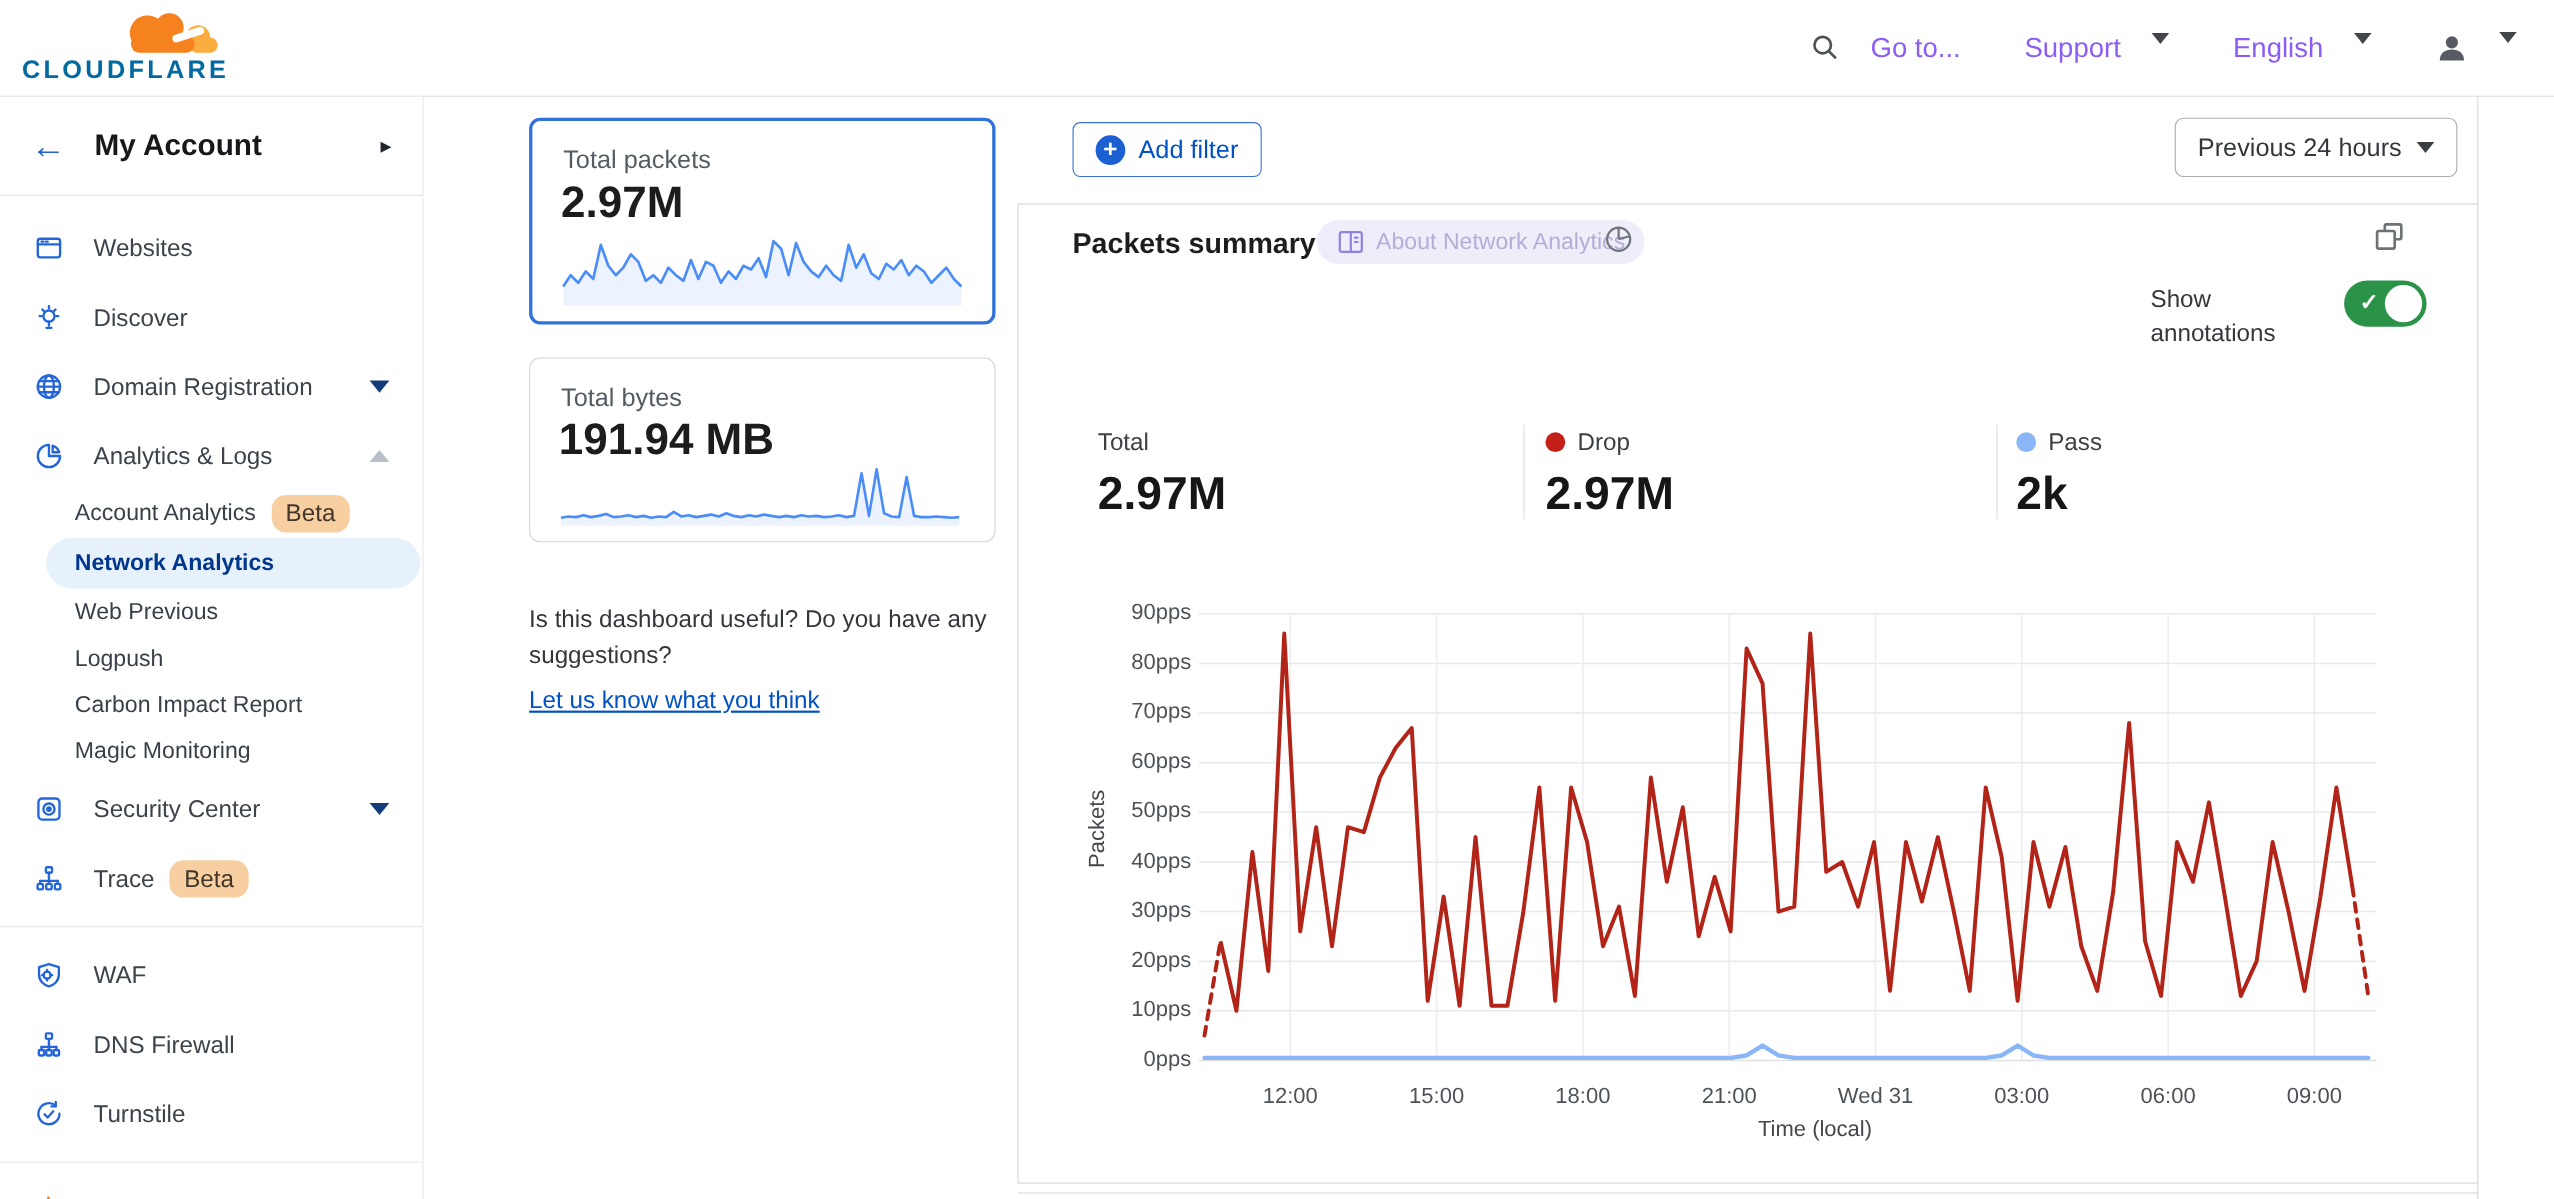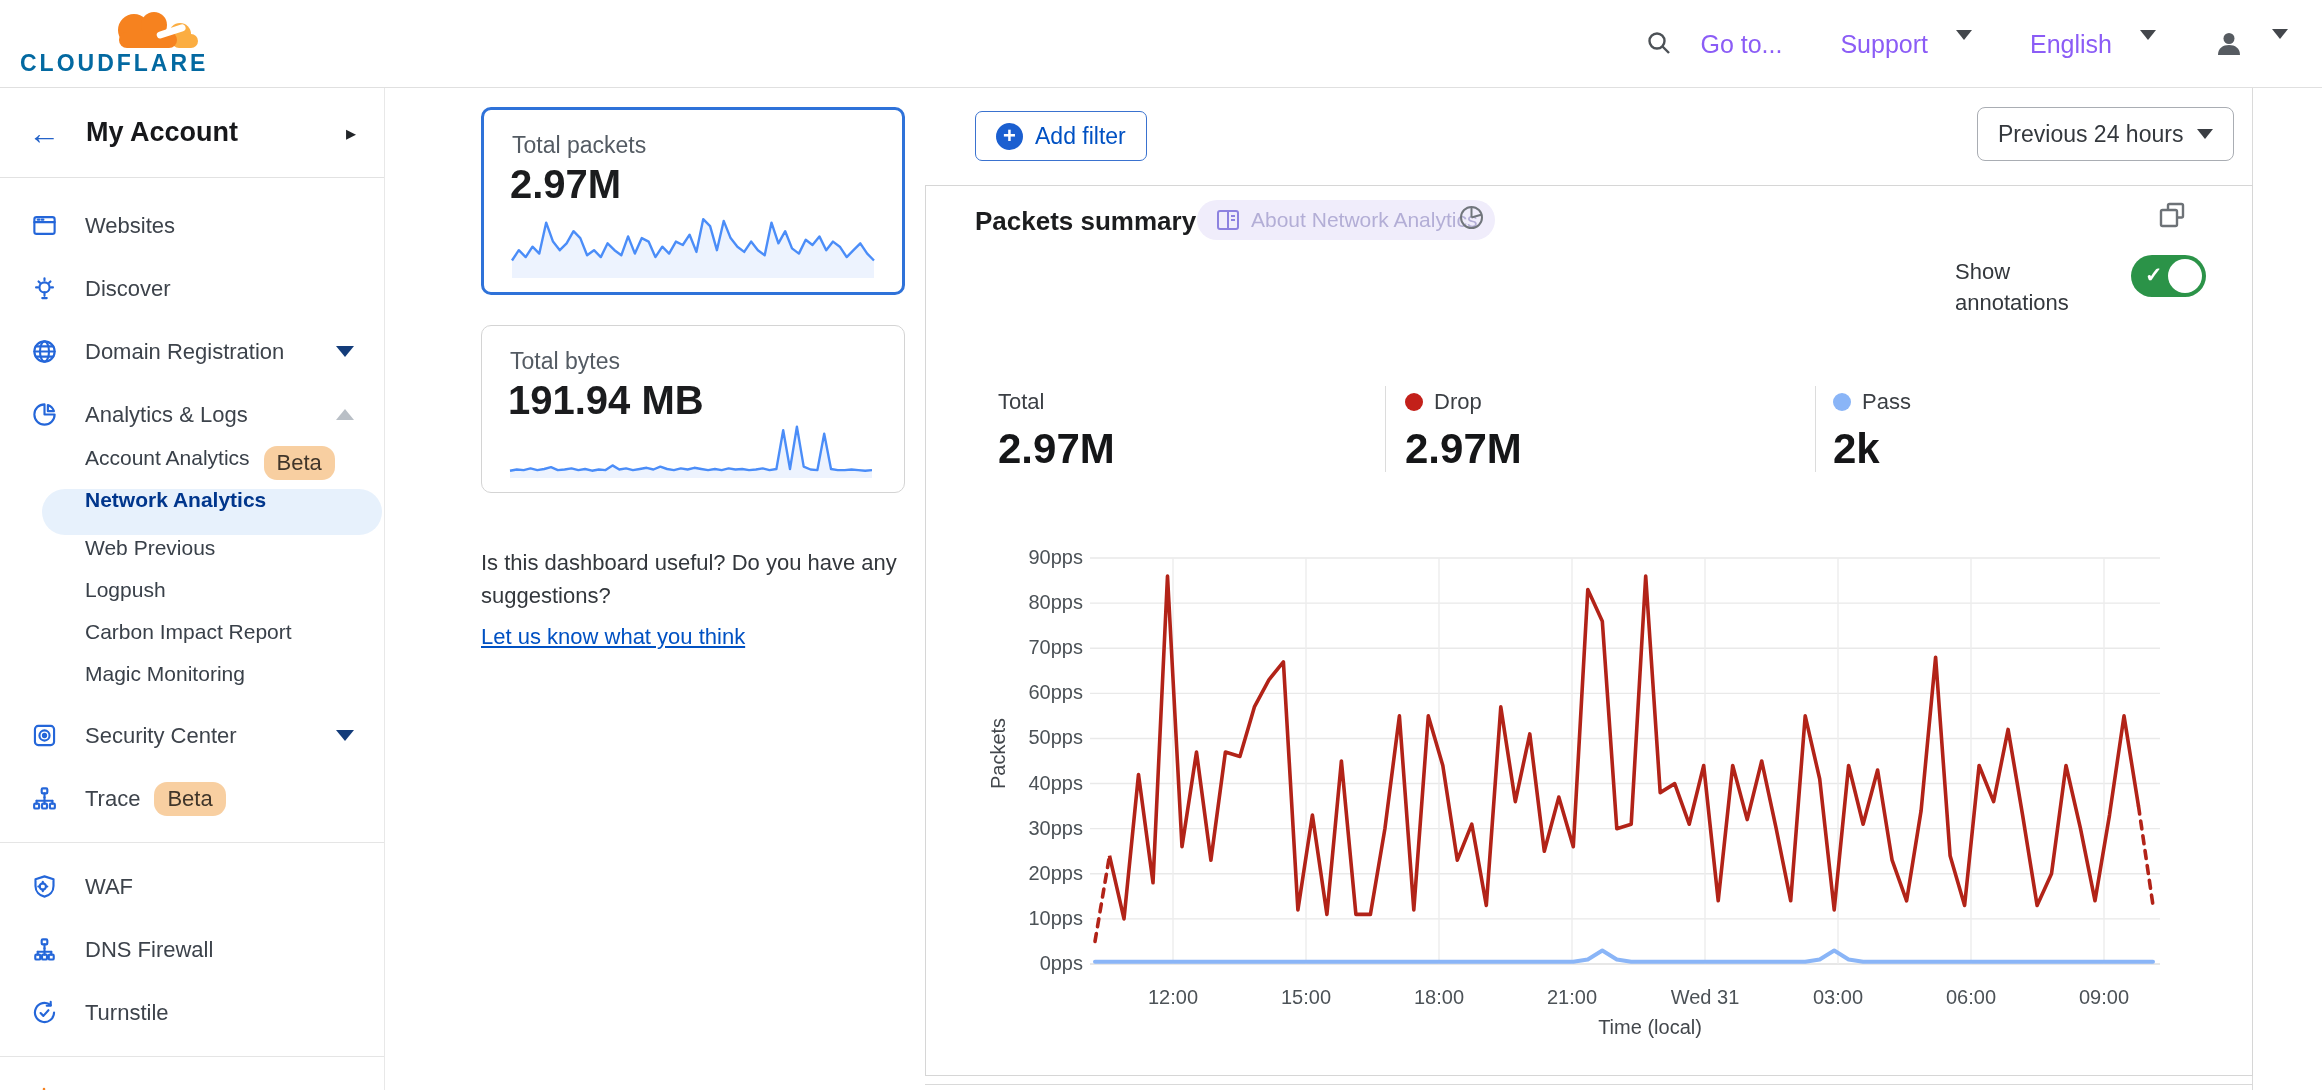--- a/index.html
+++ b/index.html
@@ -18,21 +18,21 @@
   
   .sidebar { position:absolute; left:0; top:88px; width:385px; height:1002px; background:#fff; border-right:1px solid #e8e8e8; }
   .account-row { height:90px; display:flex; align-items:center; padding:0 28px; border-bottom:1px solid #e2e2e2; }
   .back-arrow { font-size:32px; color:#2563c9; line-height:1; }
   .account-title { margin-left:26px; font-size:27px; font-weight:700; color:#17181b; }
   .account-chev { margin-left:auto; font-size:20px; color:#222529; }
   .nav { padding-top:16px; }
   .row-item { height:63px; display:flex; align-items:center; padding-left:30px; position:relative; cursor:pointer; }
   .row-item .ic { width:28px; height:28px; margin-right:27px; display:flex; align-items:center; justify-content:center; }
   .row-item .lbl { font-size:22px; color:#3d434b; }
-  .row-sub { height:42px; display:flex; align-items:flex-start; padding-left:85px; position:relative; cursor:pointer; }
+  .row-sub { height:42px; display:flex; align-items:center; padding-left:68px; position:relative; cursor:pointer; }
   .row-sub .lbl { font-size:21px; color:#394049; position:relative; z-index:1; }
   .row-sub.active { height:48px; }
   .row-sub.active .lbl { font-weight:700; color:#00368c; }
   .row-sub.active::before { content:''; position:absolute; left:42px; right:2px; top:1px; bottom:1px; background:#e7f1fc; border-radius:26px; }
   .beta { margin-left:14px; background:#f8cfa1; color:#41362a; font-size:22px; padding:4px 13px; border-radius:13px; position:relative; z-index:1; }
   .nav-divider { height:1px; background:#e5e5e5; margin:12px 0; }
   .tri-dn { position:absolute; right:30px; width:0; height:0; border-left:9px solid transparent; border-right:9px solid transparent; border-top:11px solid #133c7a; }
   .tri-up { position:absolute; right:30px; width:0; height:0; border-left:9px solid transparent; border-right:9px solid transparent; border-bottom:11px solid #b9bfc6; }
 
   

